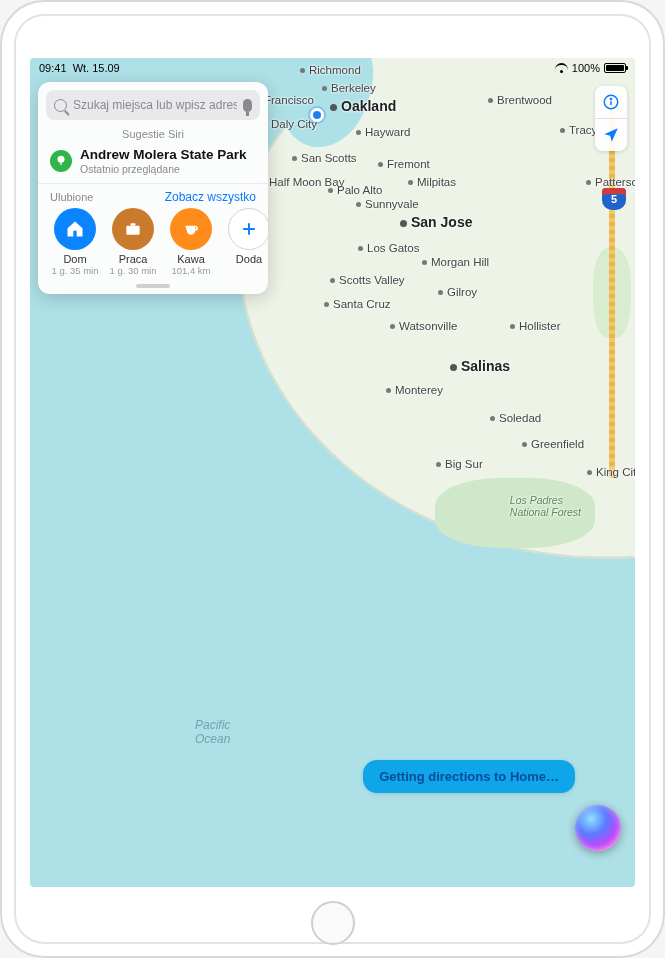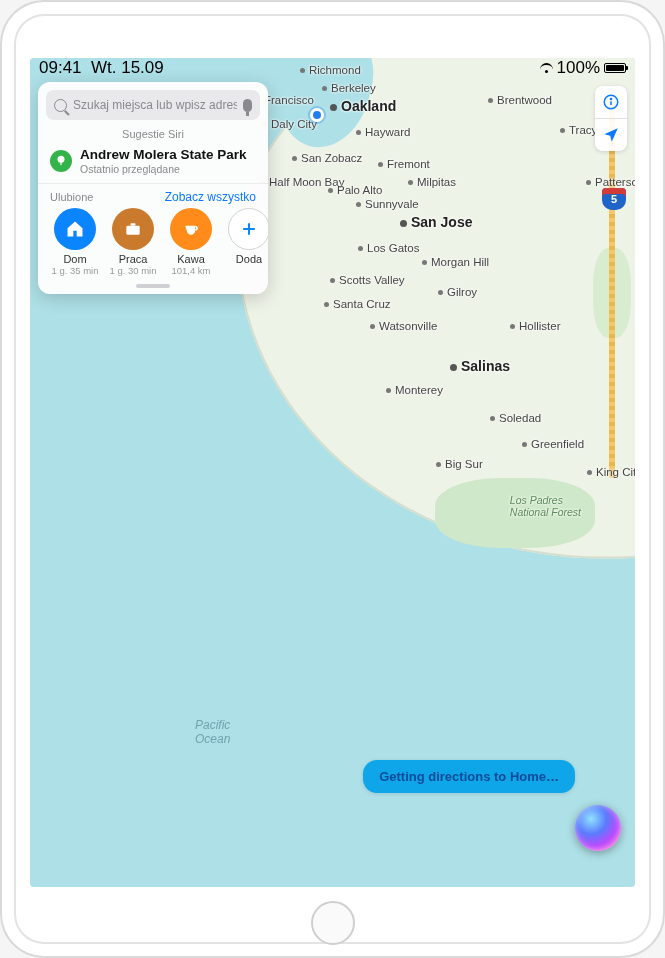--- a/index.html
+++ b/index.html
@@ -71,21 +71,21 @@
   .user-loc{
     position:absolute; top:50px; left:280px; width:14px; height:14px;
     background:#1e7ff0; border:3px solid #fff; border-radius:50%;
     box-shadow:0 0 0 2px rgba(30,127,240,.3);
   }
 
   
   .status{
     position:absolute; top:0; left:0; right:0; height:18px;
     display:flex; justify-content:space-between; align-items:center;
-    padding:2px 9px 0; font-size:17px; color:#000;
+    padding:2px 9px 0; font-size:11px; color:#000;
   }
   .status .right{ display:flex; align-items:center; gap:4px; }
   .wifi{ width:13px; height:10px; position:relative;}
   .wifi::before{content:"";position:absolute;inset:0;border:2px solid #000;border-bottom:none;border-left:none;border-right:none;border-radius:10px 10px 0 0;}
   .wifi::after{content:"";position:absolute;bottom:0;left:5px;width:3px;height:3px;background:#000;border-radius:50%;}
   .battery{ width:22px;height:10px;border:1px solid #000;border-radius:2px;position:relative;}
   .battery::after{content:"";position:absolute;right:-3px;top:2px;width:2px;height:4px;background:#000;border-radius:0 1px 1px 0;}
   .battery .fill{position:absolute;inset:1px;background:#000;border-radius:1px;}
 
   
@@ -185,34 +185,34 @@
       </div>
 
       <div class="city" style="top:6px; left:270px;"><span class="dot"></span><span>Richmond</span></div>
       <div class="city" style="top:24px; left:292px;"><span class="dot"></span><span>Berkeley</span></div>
       <div class="city big" style="top:40px; left:300px;"><span class="dot"></span><span>Oakland</span></div>
       <div class="city" style="top:36px; left:234px;"><span>Francisco</span></div>
       <div class="city" style="top:60px; left:232px;"><span class="dot"></span><span>Daly City</span></div>
       <div class="city" style="top:68px; left:326px;"><span class="dot"></span><span>Hayward</span></div>
       <div class="city" style="top:36px; left:458px;"><span class="dot"></span><span>Brentwood</span></div>
       <div class="city" style="top:66px; left:530px;"><span class="dot"></span><span>Tracy</span></div>
-      <div class="city" style="top:94px; left:262px;"><span class="dot"></span><span>San Zobacz</span></div>
+      <div class="city" style="top:94px; left:262px;"><span class="dot"></span><span>San Scotts</span></div>
       <div class="city" style="top:100px; left:348px;"><span class="dot"></span><span>Fremont</span></div>
       <div class="city" style="top:118px; left:230px;"><span class="dot"></span><span>Half Moon Bay</span></div>
       <div class="city" style="top:126px; left:298px;"><span class="dot"></span><span>Palo Alto</span></div>
       <div class="city" style="top:118px; left:378px;"><span class="dot"></span><span>Milpitas</span></div>
       <div class="city" style="top:140px; left:326px;"><span class="dot"></span><span>Sunnyvale</span></div>
       <div class="city" style="top:118px; left:530px;padding-left:26px;"><span class="dot"></span><span>Patterson</span></div>
       <div class="city big" style="top:156px; left:370px;"><span class="dot"></span><span>San Jose</span></div>
       <div class="city" style="top:184px; left:328px;"><span class="dot"></span><span>Los Gatos</span></div>
       <div class="city" style="top:198px; left:392px;"><span class="dot"></span><span>Morgan Hill</span></div>
       <div class="city" style="top:216px; left:300px;"><span class="dot"></span><span>Scotts Valley</span></div>
       <div class="city" style="top:228px; left:408px;"><span class="dot"></span><span>Gilroy</span></div>
       <div class="city" style="top:240px; left:294px;"><span class="dot"></span><span>Santa Cruz</span></div>
-      <div class="city" style="top:262px; left:340px;"><span class="dot"></span><span>Watsonville</span></div>
+      <div class="city" style="top:262px; left:360px;"><span class="dot"></span><span>Watsonville</span></div>
       <div class="city" style="top:262px; left:480px;"><span class="dot"></span><span>Hollister</span></div>
       <div class="city big" style="top:300px; left:420px;"><span class="dot"></span><span>Salinas</span></div>
       <div class="city" style="top:326px; left:356px;"><span class="dot"></span><span>Monterey</span></div>
       <div class="city" style="top:354px; left:460px;"><span class="dot"></span><span>Soledad</span></div>
       <div class="city" style="top:380px; left:492px;"><span class="dot"></span><span>Greenfield</span></div>
       <div class="city" style="top:400px; left:406px;"><span class="dot"></span><span>Big Sur</span></div>
       <div class="city" style="top:408px; left:522px;margin-left:35px;"><span class="dot"></span><span>King City</span></div>
 
       <div class="user-loc"></div>
     </div>

